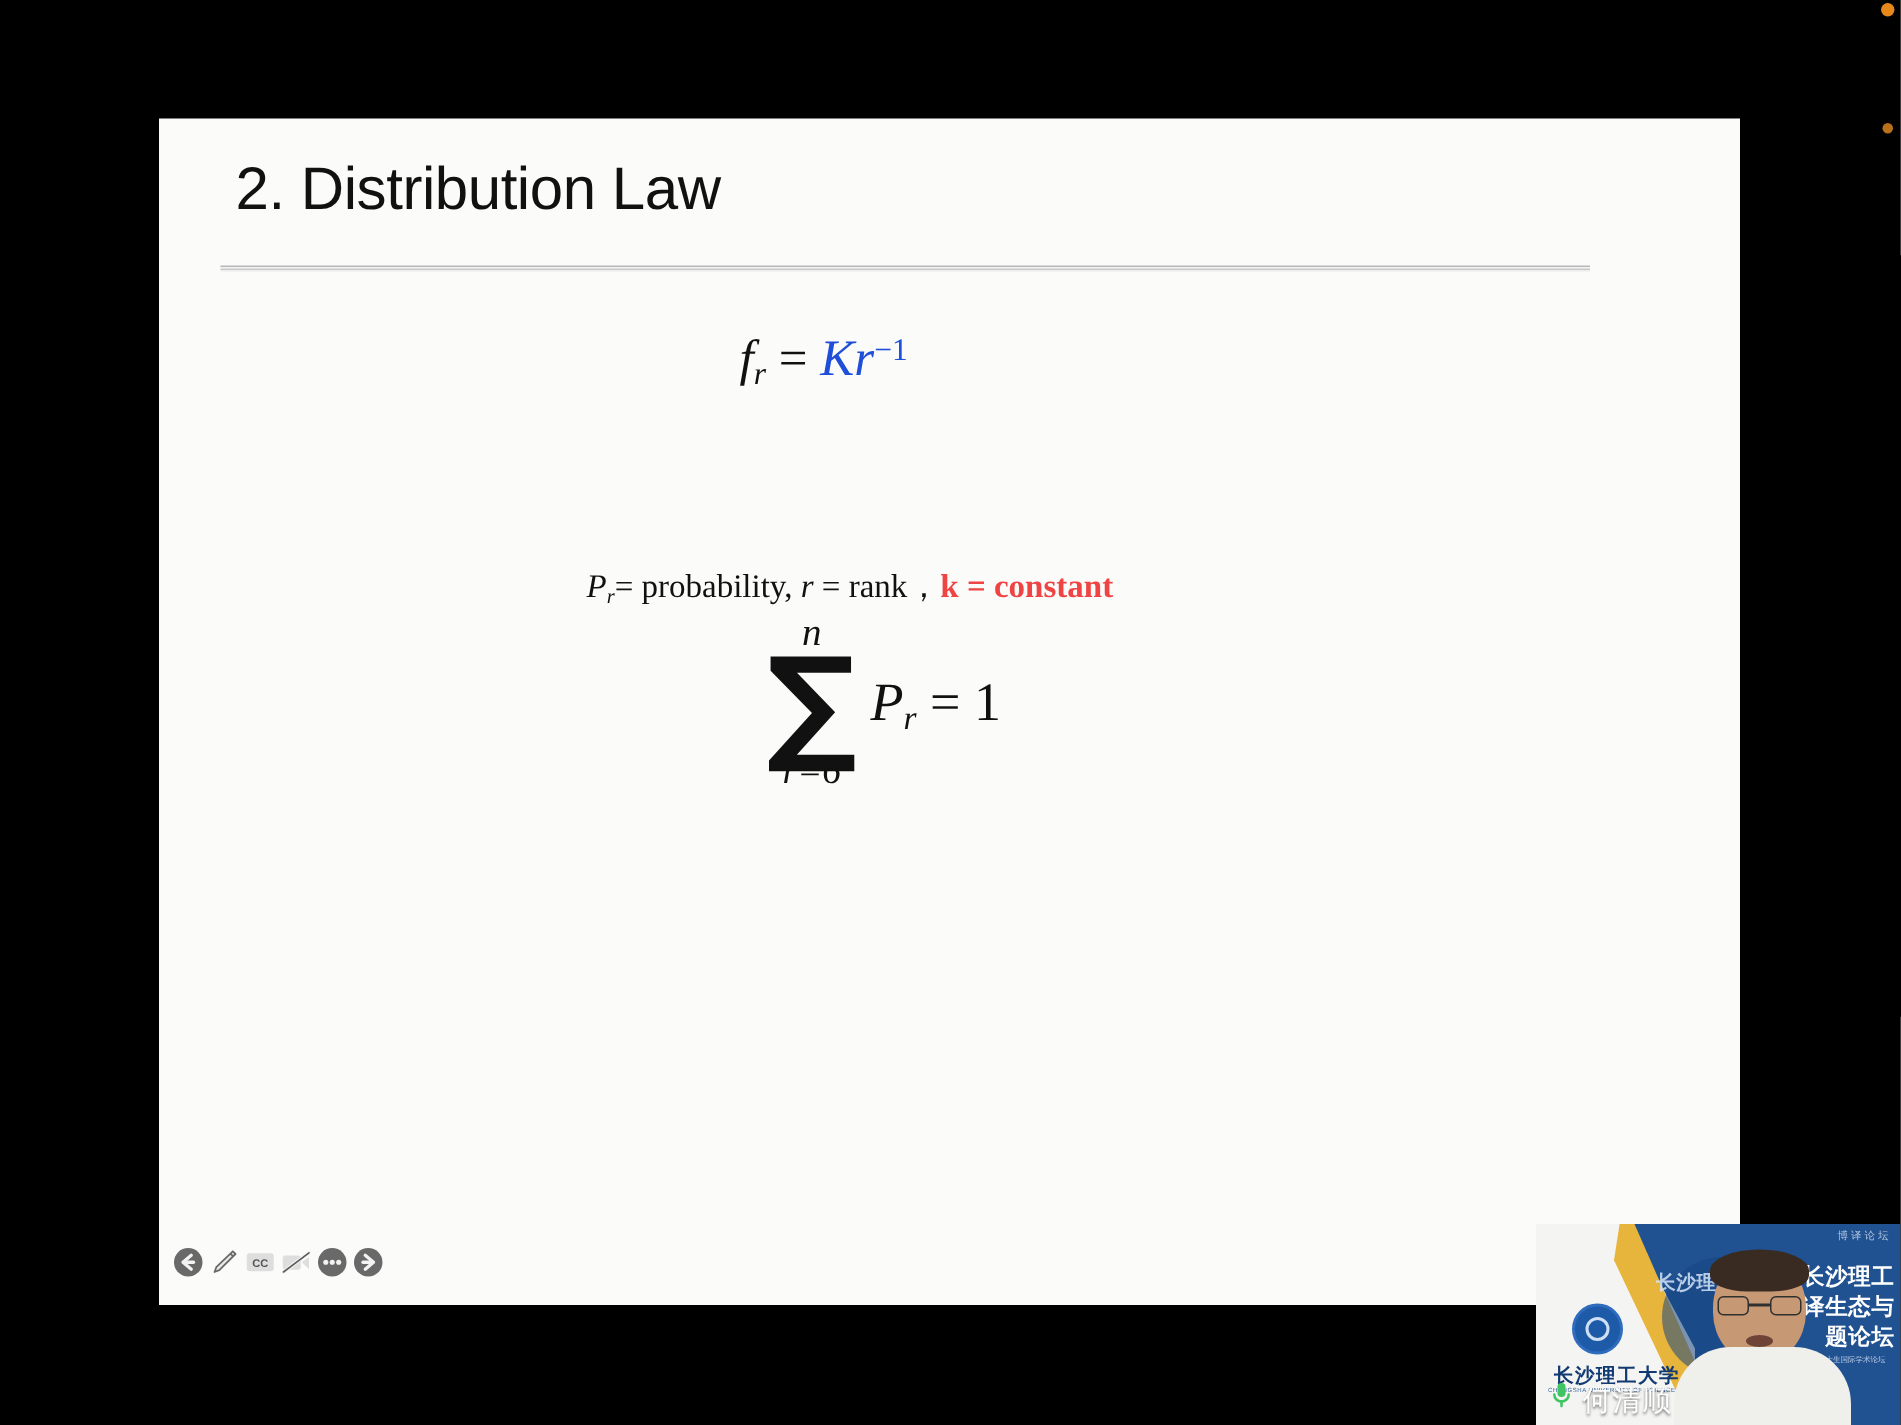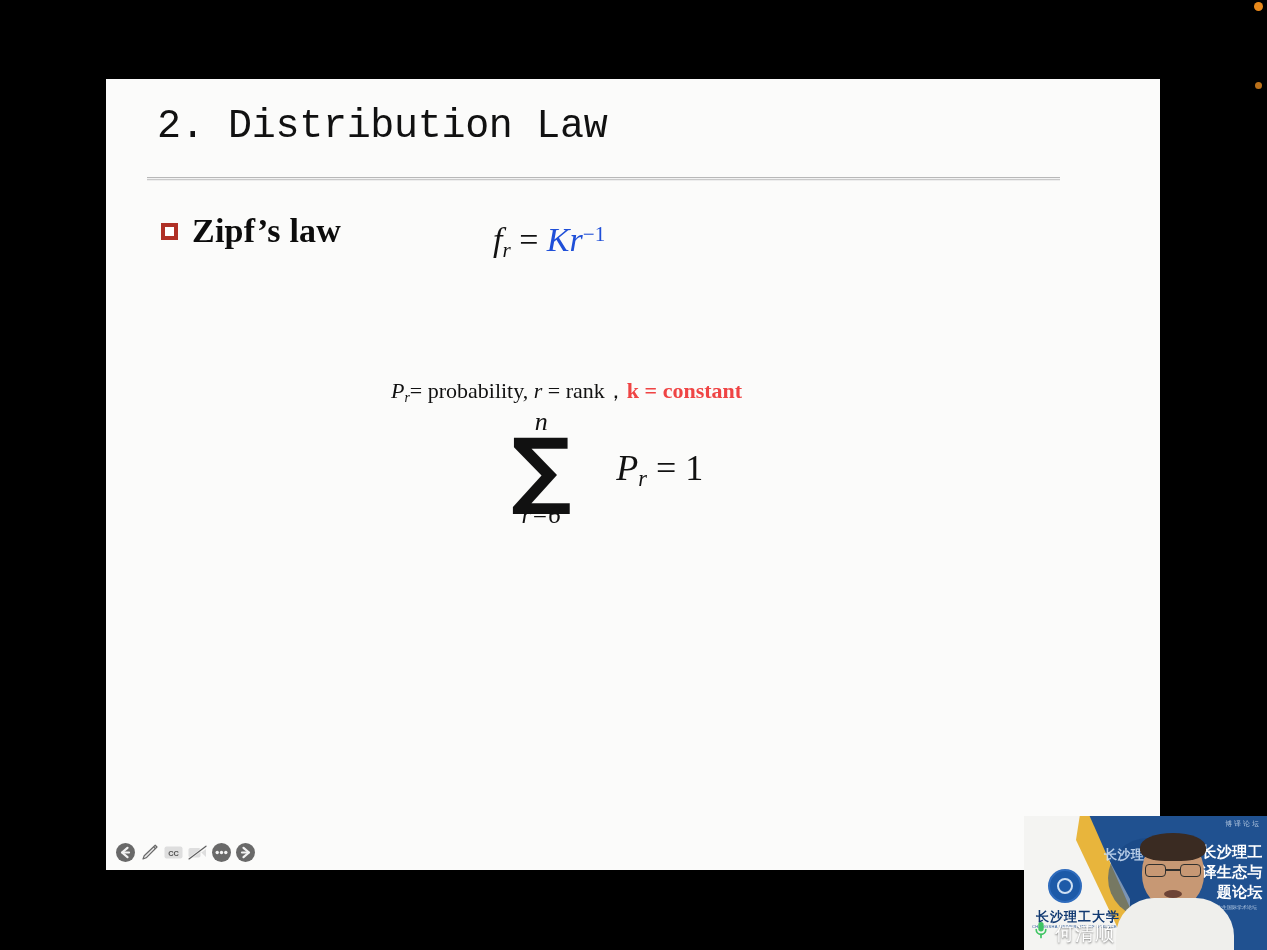--- a/index.html
+++ b/index.html
@@ -33,21 +33,21 @@
     height: 791px;
     background: #fbfbfa;
     overflow: hidden;
   }
 
   
   #slide-title {
     position: absolute;
     left: 51px;
     top: 25px;
-    font-family: Liberation Mono, monospace;
+    font-family: Liberation Sans, sans-serif;
     font-size: 40px;
     font-weight: 400;
     color: #111111;
     letter-spacing: -0.3px;
     white-space: nowrap;
   }
 
   
   #title-rule {
     position: absolute;
@@ -154,28 +154,27 @@
     font-family: "DejaVu Sans", sans-serif;
   }
   #sum-lower {
     font-size: 25px;
     font-style: italic;
     margin-top: -3px;
   }
   #sum-body {
     font-size: 36px;
     margin-top: 2px;
-    margin-left: 36px;
   }
 
   
   #slide-toolbar {
     position: absolute;
     left: 4px;
-    bottom: 4px;
+    bottom: 15px;
     display: flex;
     align-items: center;
     gap: 3px;
     padding: 3px 5px;
   }
   .tb-icon {
     width: 21px;
     height: 21px;
     display: flex;
     align-items: center;
@@ -406,24 +405,20 @@
 
   <div id="slide-title">2. Distribution Law</div>
 
   <div id="title-rule">
     <div class="ln a"></div>
       <div class="ln b"></div>
       <div class="ln c"></div>
       <div class="ln d"></div>
   </div>
 
-  <div id="bullet-row">
-    <div id="bullet-square"></div>
-    <div id="bullet-label">Zipf’s law</div>
-  </div>
 
   <div class="math" id="eq-fr">
     <span class="mi">f</span><sub>r</sub>
     <span>=</span>
     <span class="mi blue">K</span><span class="mi blue">r</span><sup class="blue">−1</sup>
   </div>
 
 
   <div class="math" id="eq-legend">
     <span class="mi">P</span><sub>r</sub><span>= probability, </span><span class="mi">r</span><span> = rank，</span><span class="const">k = constant</span>

